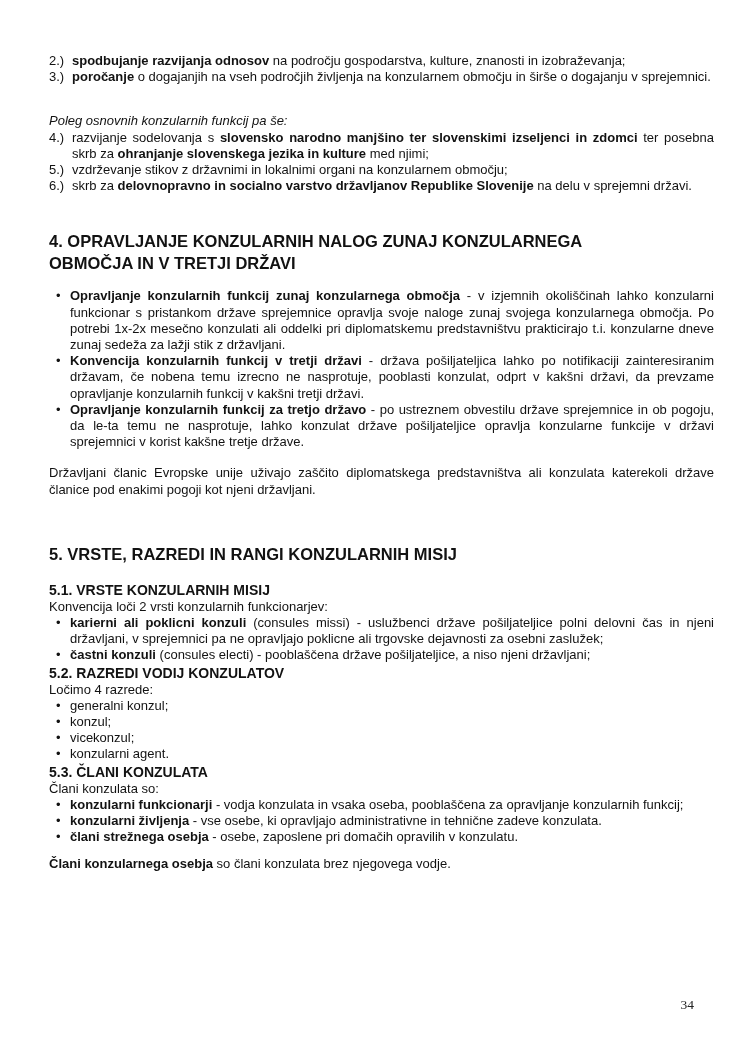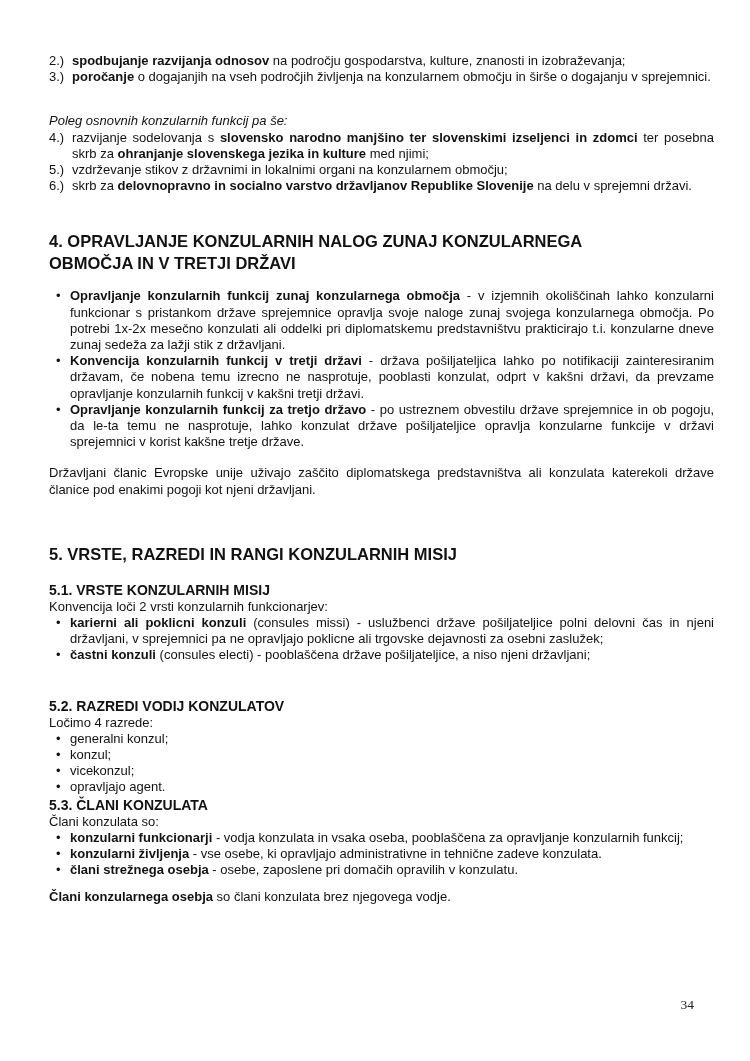--- a/index.html
+++ b/index.html
@@ -37,21 +37,21 @@
   .numbered{padding-left:23px;}
   .bullet{padding-left:21px;}
   .bullet .marker{left:7px;}
   
   [data-section="additional-functions-intro"]{margin-top:28px;font-style:italic;}
   [data-section="chapter-4"]{margin-top:36px;}
   [data-section="chapter-4-bullets"]{margin-top:14px;}
   [data-section="eu-citizens-note"]{margin-top:15px;}
   [data-section="chapter-5"]{margin-top:45px;}
   [data-section="types-of-missions"]{margin-top:16px;}
-  [data-section="consulate-head-classes"]{margin-top:33px;}
+  [data-section="consulate-head-classes"]{}
   [data-section="consulate-members"]{}
   [data-section="consular-staff-note"]{margin-top:10px;}
   .pagenum{
     position:absolute;
     top:997px;
     right:56px;
     font-family:"Liberation Serif","DejaVu Serif",serif;
     font-size:13.5px;
     color:#222;
   }
@@ -93,21 +93,21 @@
         <p class="para"><span>Konvencija loči 2 vrsti konzularnih funkcionarjev:</span></p>
         <div class="li bullet"><span class="marker">•</span><span><span class="b">karierni ali poklicni konzuli</span><span> (consules missi) - uslužbenci države pošiljateljice polni delovni čas in njeni državljani, v sprejemnici pa ne opravljajo poklicne ali trgovske dejavnosti za osebni zaslužek;</span></span></div>
         <div class="li bullet"><span class="marker">•</span><span><span class="b">častni konzuli</span><span> (consules electi) - pooblaščena države pošiljateljice, a niso njeni državljani;</span></span></div>
       </section>
       <section data-section="consulate-head-classes">
         <div class="h2">5.2. RAZREDI VODIJ KONZULATOV</div>
         <p class="para"><span>Ločimo 4 razrede:</span></p>
         <div class="li bullet"><span class="marker">•</span><span><span>generalni konzul;</span></span></div>
         <div class="li bullet"><span class="marker">•</span><span><span>konzul;</span></span></div>
         <div class="li bullet"><span class="marker">•</span><span><span>vicekonzul;</span></span></div>
-        <div class="li bullet"><span class="marker">•</span><span><span>opravljajo agent.</span></span></div>
+        <div class="li bullet"><span class="marker">•</span><span><span>konzularni agent.</span></span></div>
       </section>
       <section data-section="consulate-members">
         <div class="h2">5.3. ČLANI KONZULATA</div>
         <p class="para"><span>Člani konzulata so:</span></p>
         <div class="li bullet"><span class="marker">•</span><span><span class="b">konzularni funkcionarji</span><span> - vodja konzulata in vsaka oseba, pooblaščena za opravljanje konzularnih funkcij;</span></span></div>
         <div class="li bullet"><span class="marker">•</span><span><span class="b">konzularni življenja</span><span> - vse osebe, ki opravljajo administrativne in tehnične zadeve konzulata.</span></span></div>
         <div class="li bullet"><span class="marker">•</span><span><span class="b">člani strežnega osebja</span><span> - osebe, zaposlene pri domačih opravilih v konzulatu.</span></span></div>
       </section>
       <section data-section="consular-staff-note">
         <p class="para"><span class="b">Člani konzularnega osebja</span><span> so člani konzulata brez njegovega vodje.</span></p>

